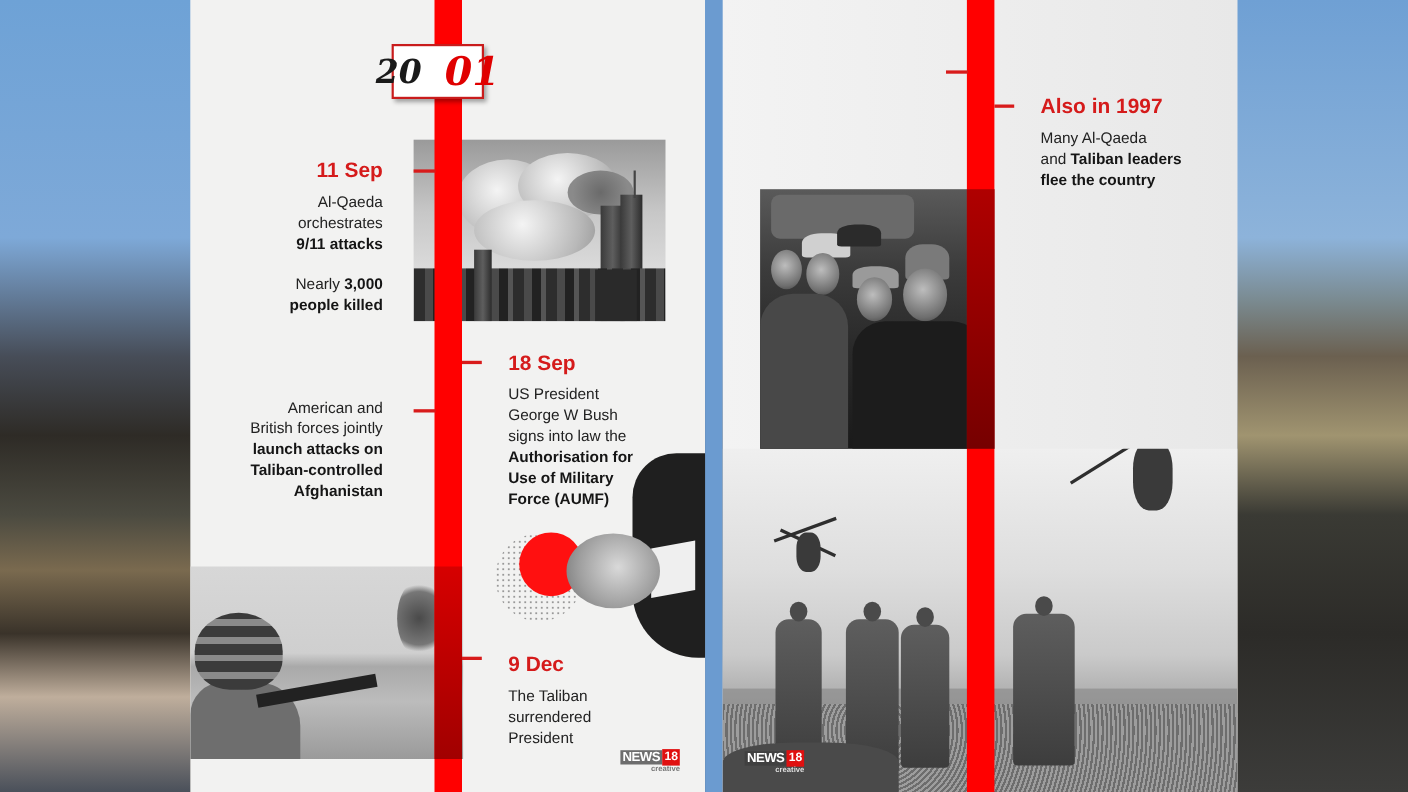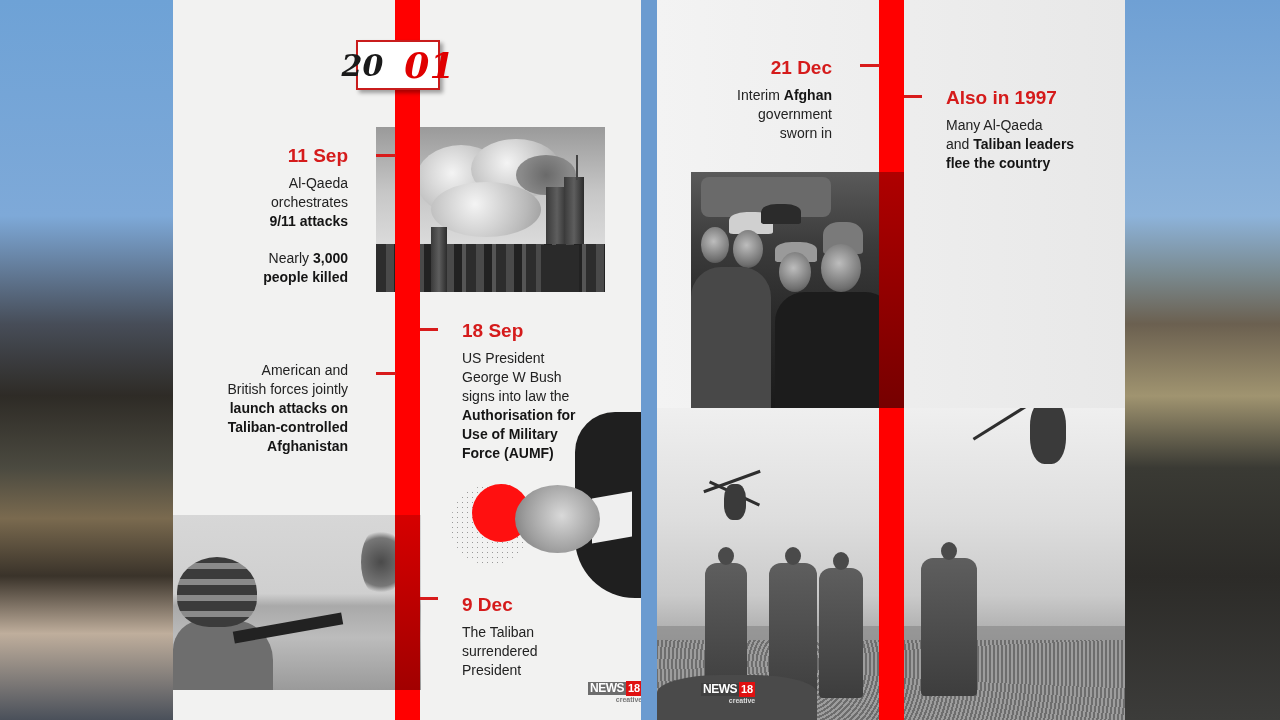--- a/index.html
+++ b/index.html
@@ -91,21 +91,21 @@
   .ground { position: absolute; left: 0; bottom: 0; width: 100%; height: 80px;
     background: repeating-radial-gradient(circle at 30% 30%, #6d6d6d 0 2px, #9d9d9d 2px 4px); }
   .fence { position: absolute; left: 0; top: 218px; width: 100%; height: 14px; background: #8c8c8c; opacity: 0.7; }
   .trooper { position: absolute; background: linear-gradient(180deg, #5e5e5e, #3d3d3d); border-radius: 12px 12px 4px 4px; }
   .trooper .head { position: absolute; top: -16px; left: 50%; margin-left: -8px; width: 16px; height: 18px; border-radius: 50%; background: #4a4a4a; }
   .heli { position: absolute; }
   .heli .bodyh { position: absolute; background: #3a3a3a; border-radius: 40%; }
   .heli .rotor { position: absolute; height: 3px; background: #2e2e2e; }
 
   .logo { position: absolute; z-index: 8; display: flex; flex-direction: column; align-items: flex-end; }
-  .logo .row { display: flex; align-items: center; margin-left: 24px; }
+  .logo .row { display: flex; align-items: center; }
   .logo .news { background: #6d6d6d; color: #fff; font-weight: bold; font-size: 12px; padding: 0 2px; line-height: 13px; letter-spacing: -0.5px; }
   .logo .num { background: #e01010; color: #fff; font-weight: bold; font-size: 11px; padding: 0 2px; line-height: 15px; }
   .logo .creative { color: #777; font-size: 7px; font-weight: bold; line-height: 8px; }
   .logo.dark .news { background: rgba(60,60,60,0.7); }
   .logo.dark .creative { color: #ddd; }
 </style>
 </head>
 <body>
 
 <div class="bg-left"></div>
@@ -236,26 +236,20 @@
     <div class="crowd-hat" style="left:84px;top:70px;width:42px;height:20px;background:#9a9a9a"></div>
     <div class="crowd-head" style="left:88px;top:80px;width:32px;height:40px"></div>
     <div class="crowd-hat" style="left:132px;top:50px;width:40px;height:32px;background:#7a7a7a"></div>
     <div class="crowd-head" style="left:130px;top:72px;width:40px;height:48px"></div>
     <div style="position:absolute;left:84px;top:120px;width:120px;height:116px;background:#1c1c1c;border-radius:30px 30px 0 0"></div>
     <div style="position:absolute;left:0;top:95px;width:80px;height:141px;background:#484848;border-radius:30px 30px 0 0"></div>
   </div>
   <div class="karzai-red" style="left:222px"></div>
 
   <div class="tick" style="left:203px;top:64px;width:20px"></div>
-  <div class="event r" style="left:30px;top:56px;width:145px">
-    <div class="date">21 Dec</div>
-    <p><span>Interim </span><b>Afghan</b></p>
-    <p>government</p>
-    <p>sworn in</p>
-  </div>
 
   <div class="tick" style="left:247px;top:95px;width:18px"></div>
   <div class="event" style="left:289px;top:86px;width:170px">
     <div class="date">Also in 1997</div>
     <p>Many Al-Qaeda</p>
     <p><span>and </span><b>Taliban leaders</b></p>
     <p><b>flee the country</b></p>
   </div>
 
   <div class="logo dark" style="left:20px;top:682px">

